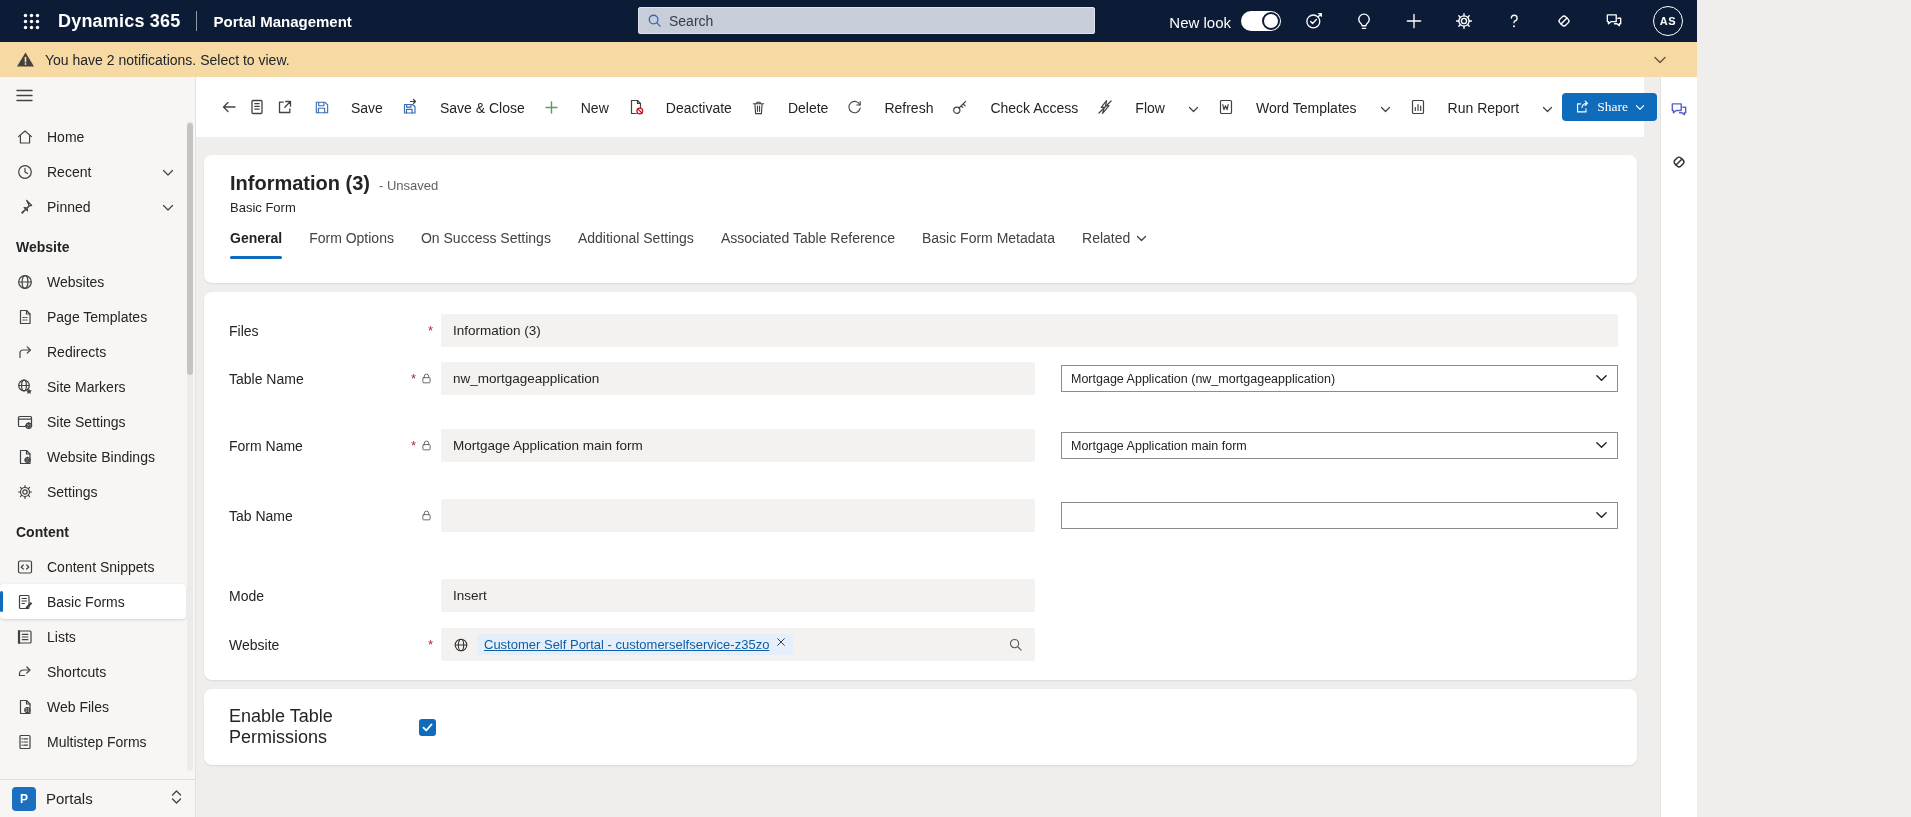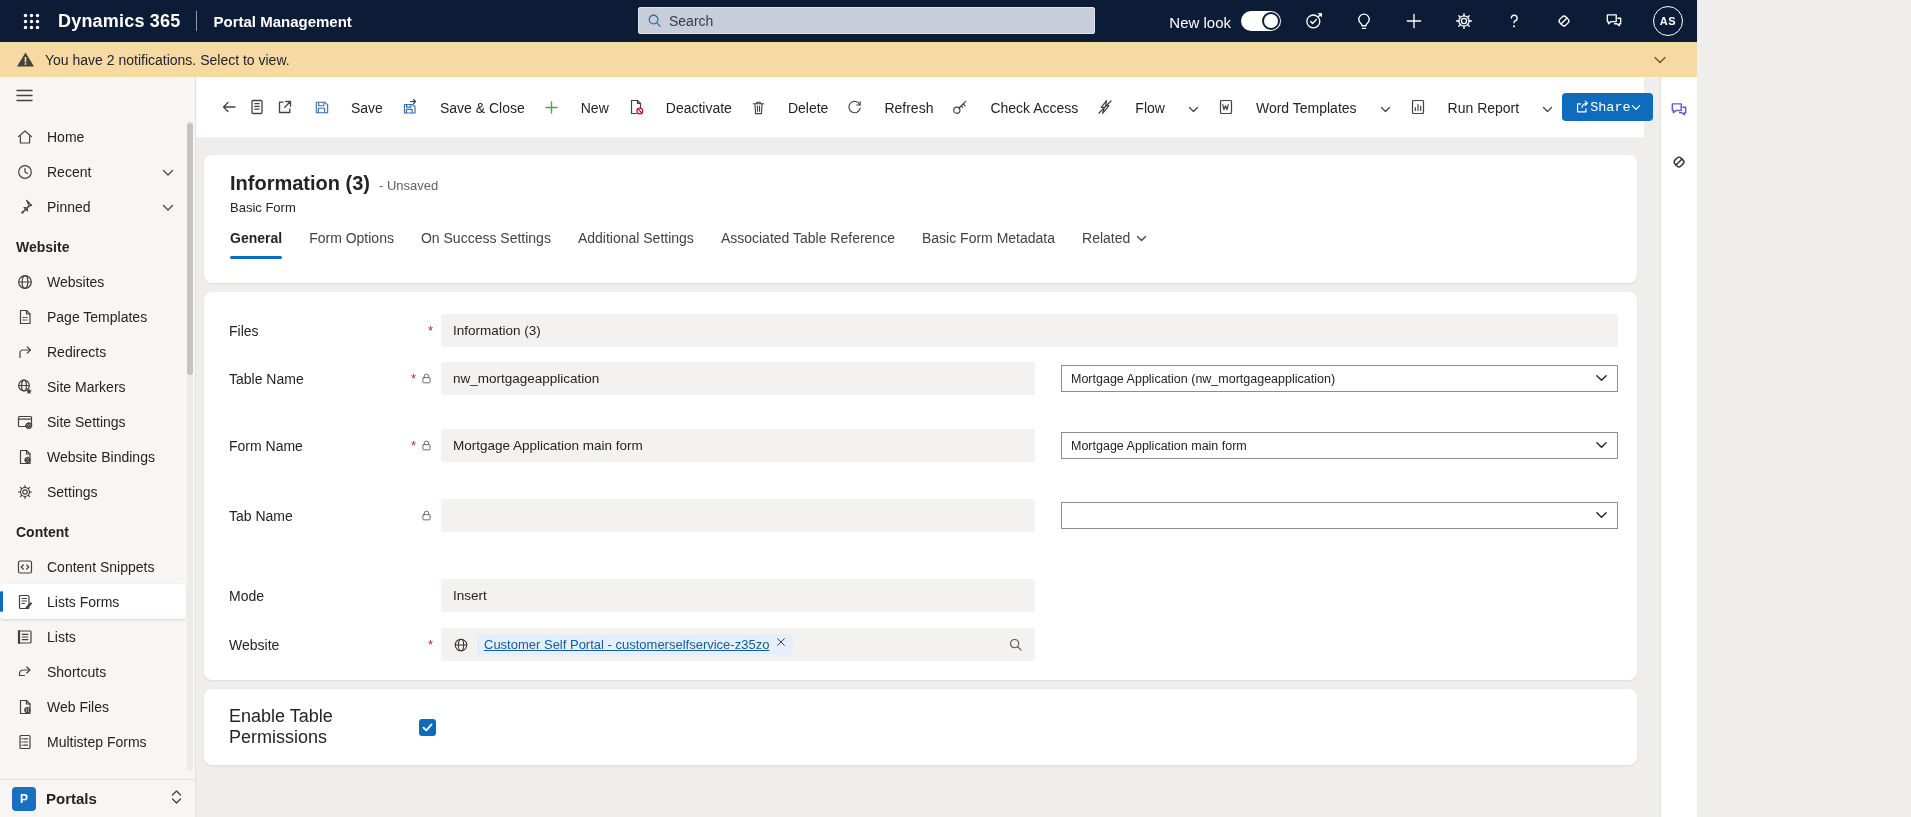--- a/index.html
+++ b/index.html
@@ -40,35 +40,35 @@
   .nav{flex:1;padding-top:6px;overflow:hidden}
   .nav-item{height:35px;display:flex;align-items:center;gap:13px;padding-left:16px;margin:0 9px 0 0;font-size:14px;color:#242424;cursor:pointer;position:relative;border-radius:4px}
   .nav-item .nic{width:18px;height:18px;flex:none;display:flex;align-items:center;justify-content:center}
   .nav-item svg{stroke:#424242;fill:none;stroke-width:1.2;stroke-linecap:round;stroke-linejoin:round}
   .nav-item .exp{margin-left:auto;margin-right:12px}
   .nav-item.selected{background:#fff;box-shadow:0 1px 3px rgba(0,0,0,.14)}
   .nav-item.selected::before{content:"";position:absolute;left:0;top:7px;bottom:7px;width:3px;border-radius:2px;background:#0f6cbd}
   .nav-header{padding:15px 0 9px 16px;font-size:14px;font-weight:700;color:#242424}
   .side-footer{height:38px;border-top:1px solid #e1dfdd;display:flex;align-items:center;padding:0 12px;gap:10px;cursor:pointer;flex:none;background:#f7f6f5}
   .pbadge{width:24px;height:24px;border-radius:4px;background:#1b6fc0;color:#fff;font-size:12px;font-weight:700;display:flex;align-items:center;justify-content:center;flex:none}
-  .side-footer .flbl{font-size:15px;font-weight:700}
+  .side-footer .flbl{font-size:15px;font-weight:400}
   .side-footer .fchev{margin-left:auto}
   .sb-track{position:absolute;right:2px;top:44px;bottom:46px;width:6px;background:#edebe9;border-radius:3px}
   .sb-thumb{position:absolute;right:2px;top:46px;height:252px;width:6px;background:#c6c4c2;border-radius:3px;cursor:pointer}
 
   
   .main{flex:1;display:flex;flex-direction:column;padding-right:16px;min-width:0}
   .cmdbar{height:60px;background:#fff;display:flex;align-items:center;padding:0 12px 0 24px;flex:none}
   .cbtn{display:flex;align-items:flex-end;gap:21px;padding:6px 9px;border-radius:4px;font-size:14px;color:#242424;cursor:pointer;white-space:nowrap}
   .cbtn svg{fill:none;stroke:#424242;stroke-width:1.2;stroke-linecap:round;stroke-linejoin:round;flex:none}
   .cico{width:32px;height:32px;display:flex;align-items:center;justify-content:center;border-radius:4px;cursor:pointer}
   .cico svg{fill:none;stroke:#424242;stroke-width:1.3;stroke-linecap:round;stroke-linejoin:round}
   .cdiv{width:1px;height:22px;background:#d6d4d2;margin:0 5px}
   .chsm{margin-left:2px}
-  .share-btn{margin-left:auto;margin-right:4px;height:28px;background:#0f6cbd;color:#fff;border:none;border-radius:4px;display:flex;align-items:center;padding:0 12px;font-size:13.5px;font-family:Liberation Mono, monospace;cursor:pointer}
+  .share-btn{margin-left:auto;margin-right:4px;height:28px;background:#0f6cbd;color:#fff;border:none;border-radius:4px;display:flex;align-items:center;gap:7px;padding:0 12px;font-size:13.5px;font-family:Liberation Serif, serif;cursor:pointer}
   .share-btn svg{fill:none;stroke:#fff;stroke-width:1.3;stroke-linecap:round;stroke-linejoin:round}
 
   .content{flex:1;padding:18px 7px 0 8px;overflow:hidden}
   .card{background:#fff;border-radius:8px;box-shadow:0 1px 2px rgba(0,0,0,.09)}
 
   
   .headcard{height:128px;padding:17px 20px 0 26px;margin-bottom:9px}
   .titlerow{display:flex;align-items:baseline;gap:9px}
   .rec-title{font-size:20px;font-weight:700;color:#242424}
   .rec-status{font-size:13px;color:#616161}
@@ -348,21 +348,21 @@
           <span>Content Snippets</span>
         </div>
         <div class="nav-item selected">
           <span class="nic">
               <svg width="18" height="18" viewBox="0 0 18 18">
                 <rect x="3.5" y="2.5" width="9.5" height="13" rx="1"></rect>
                 <path d="M6 5.5h4.5M6 8h4.5M6 10.5h2.5"></path>
                 <path d="M9.8 13.9l5-5 1.5 1.5-5 5-2 .5z" fill="#424242" stroke="none"></path>
               </svg>
             </span>
-          <span>Lists Forms</span>
+          <span>Basic Forms</span>
         </div>
         <div class="nav-item">
           <span class="nic">
               <svg width="18" height="18" viewBox="0 0 18 18">
                 <rect x="3" y="3" width="12" height="12" rx="1"></rect>
                 <path d="M6.3 6.3h5.6M6.3 9h5.6M6.3 11.7h5.6"></path>
                 <path d="M3 3v12" stroke-width="2.2"></path>
               </svg>
             </span>
           <span>Lists</span>

